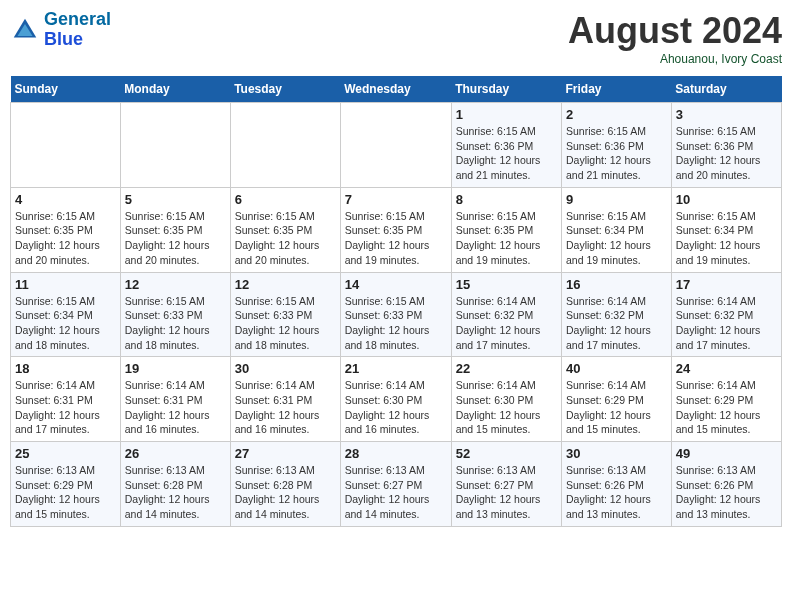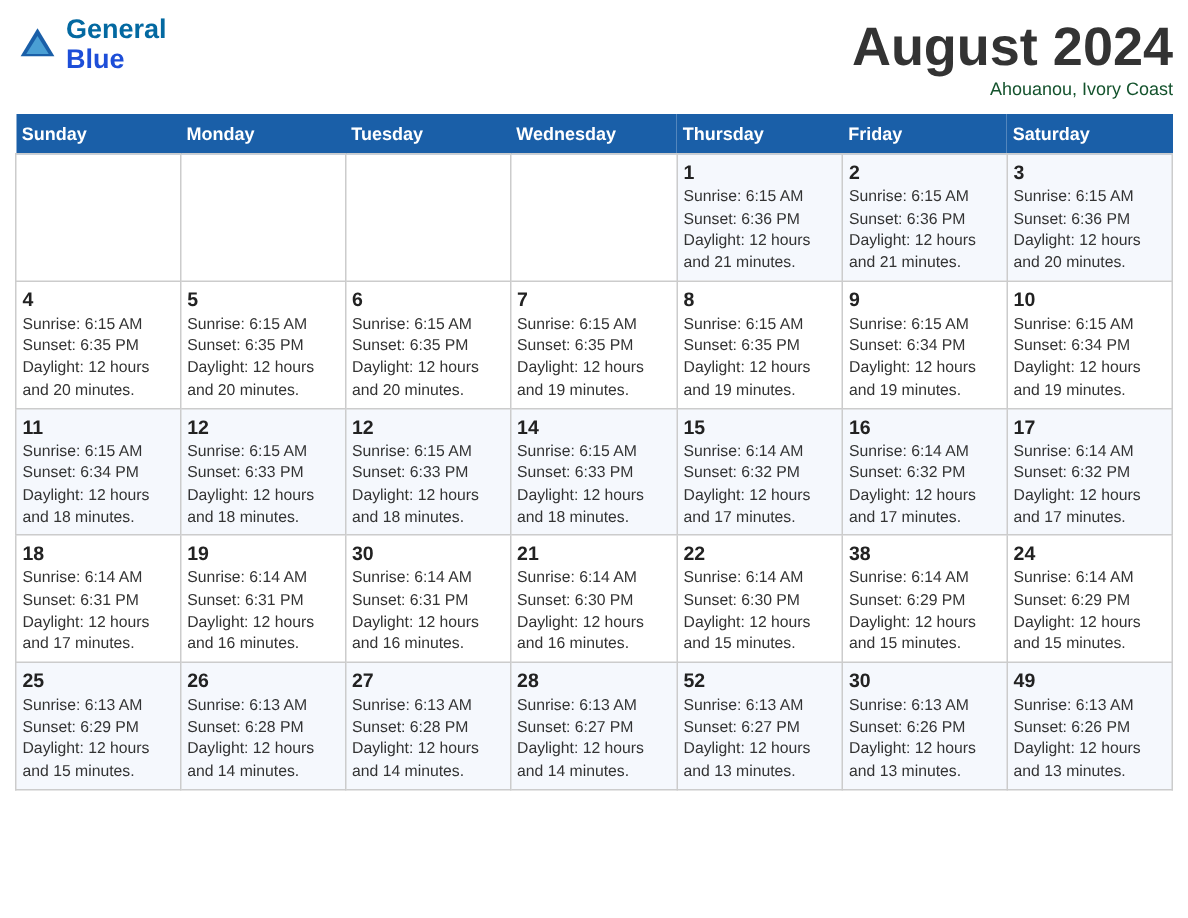--- a/index.html
+++ b/index.html
@@ -278,21 +278,21 @@
 and 16 minutes.</div>
         </td>
         <td>
           <span class="day-num">22</span>
           <div class="day-info" style="white-space: pre-line;">Sunrise: 6:14 AM
 Sunset: 6:30 PM
 Daylight: 12 hours
 and 15 minutes.</div>
         </td>
         <td>
-          <span class="day-num">38</span>
+          <span class="day-num">40</span>
           <div class="day-info" style="white-space: pre-line;">Sunrise: 6:14 AM
 Sunset: 6:29 PM
 Daylight: 12 hours
 and 15 minutes.</div>
         </td>
         <td>
           <span class="day-num">24</span>
           <div class="day-info" style="white-space: pre-line;">Sunrise: 6:14 AM
 Sunset: 6:29 PM
 Daylight: 12 hours

